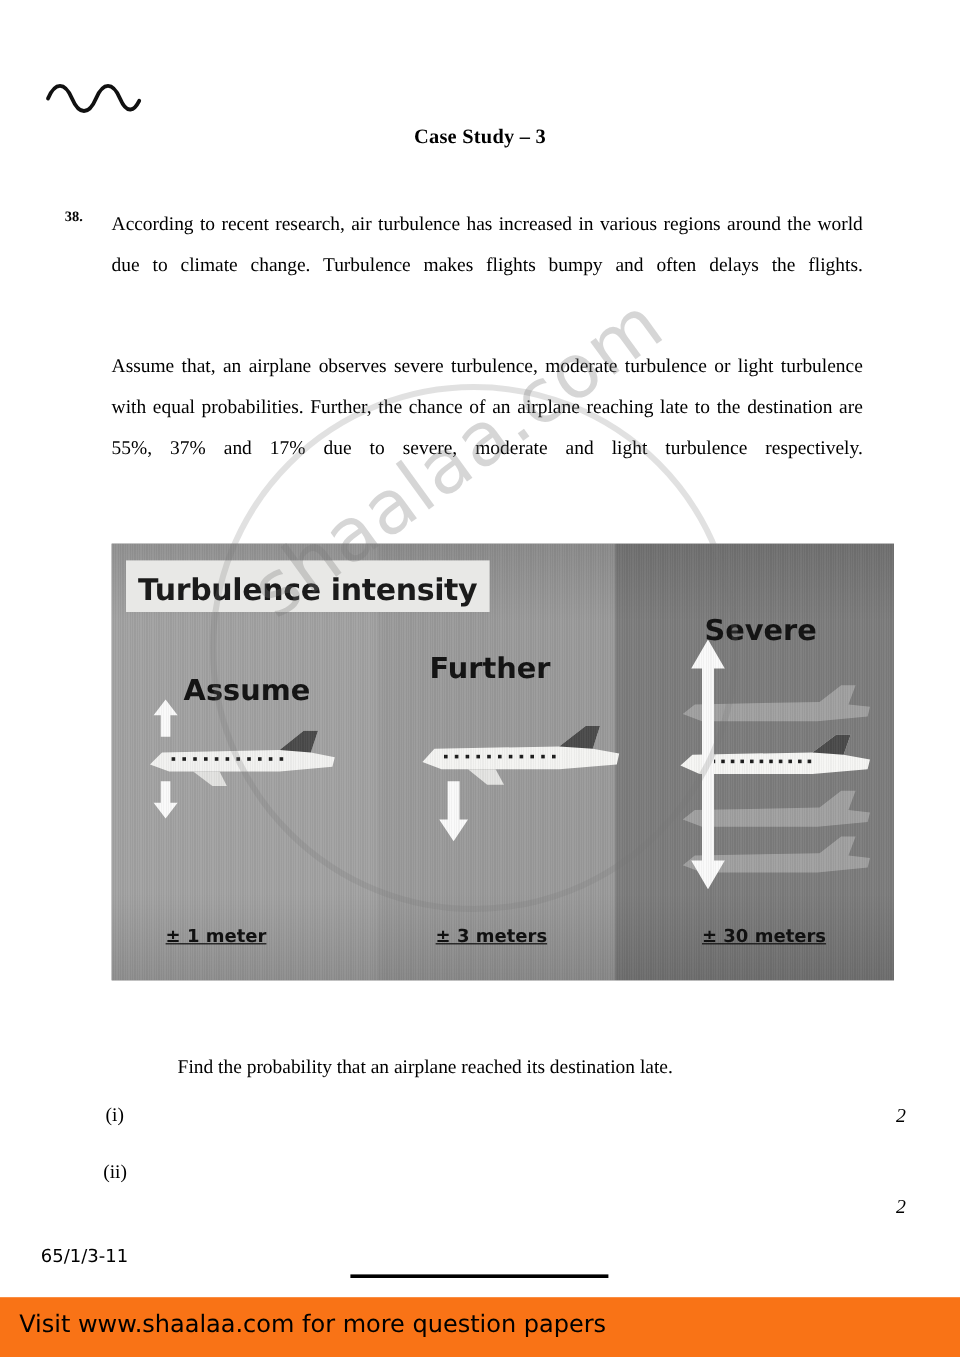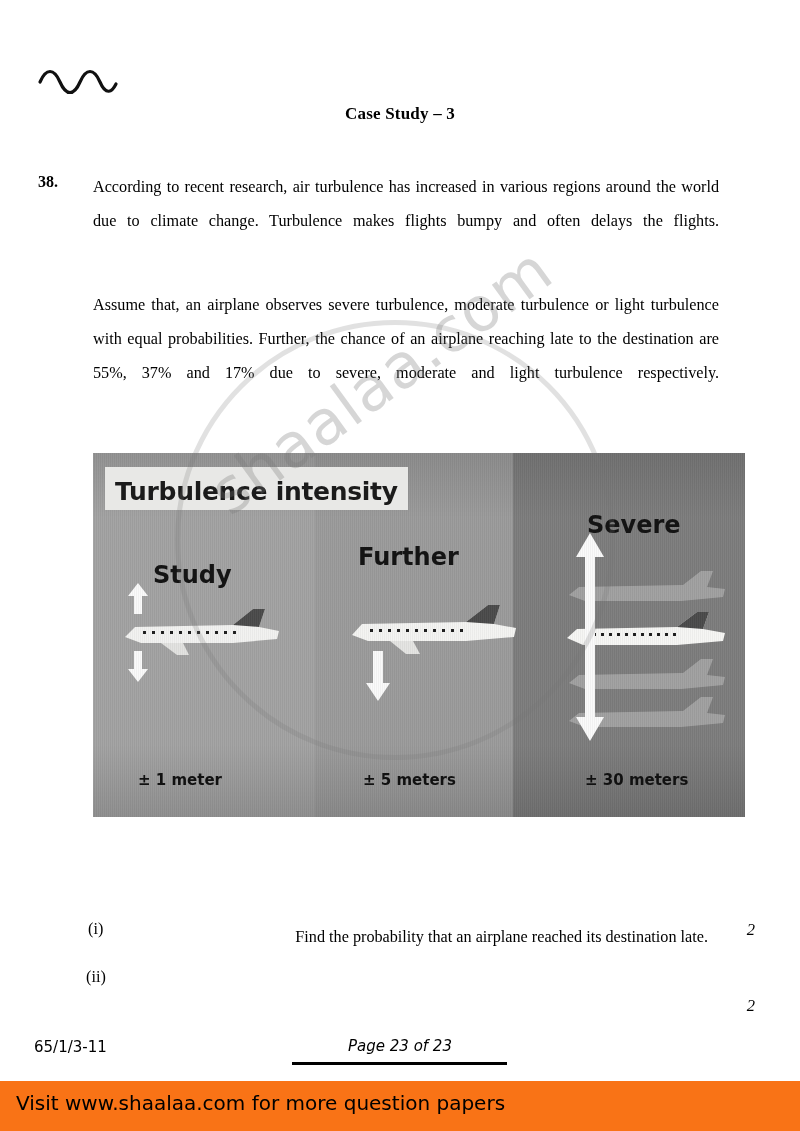--- a/index.html
+++ b/index.html
@@ -43,24 +43,24 @@
     width: 800px;
     text-align: center;
     font-weight: bold;
     font-size: 17px;
     letter-spacing: 0.2px;
   }
 
   
   .qnum {
     position: absolute;
-    left: 38px;
+    left: 54px;
     top: 173px;
     font-weight: bold;
-    font-size: 16px;
+    font-size: 12px;
   }
   .para {
     position: absolute;
     left: 93px;
     width: 626px;
     font-size: 16.2px;
     line-height: 34px;
     text-align: justify;
     text-justify: inter-word;
   }
@@ -144,20 +144,21 @@
   .panel-label.severe   { left: 494px; top: 58px;  }
 
   .meter-label {
     position: absolute;
     bottom: 28px;
     font-family: "DejaVu Sans", "Liberation Sans", sans-serif;
     font-weight: bold;
     font-size: 15px;
     color: #111111;
     white-space: nowrap;
+    text-decoration: underline;
   }
   .meter-label.light    { left: 45px;  }
   .meter-label.moderate { left: 270px; }
   .meter-label.severe   { left: 492px; }
 
   
   .plane { position: absolute; }
   .plane.light    { left: 28px;  top: 152px; }
   .plane.moderate { left: 255px; top: 148px; }
   .plane.severe   { left: 470px; top: 155px; }
@@ -204,21 +205,21 @@
   .q-item { position: absolute; font-size: 16.2px; line-height: 34px; }
   .q-rom  { position: absolute; font-size: 16.2px; }
   .q-mark {
     position: absolute;
     right: 45px;
     font-style: italic;
     font-size: 16.5px;
   }
 
   .q1-rom  { left: 88px;  top: 920px; }
-  .q1-text { left: 148px; top: 920px; width: 560px; text-align: right; }
+  .q1-text { left: 148px; top: 872px; width: 560px; }
   .q1-mark { top: 920px; }
 
   .q2-rom  { left: 86px;  top: 968px; }
   .q2-text { left: 148px; top: 966px; width: 568px; text-align: justify; }
   .q2-text .j:after { content: ""; display: inline-block; width: 100%; }
   .q2-mark { top: 996px; }
 
   
   .foot-code {
     position: absolute;
@@ -371,41 +372,40 @@
       <path d="M15 2 L29 26 L20 26 L20 186 L29 186 L15 210 L1 186 L10 186 L10 26 L1 26 Z" fill="#fafafa"></path>
     </svg>
 
     <div class="fig-texture"></div>
     <div class="fig-vignette"></div>
 
     <div class="fig-title-band">
       <span>Turbulence intensity</span>
     </div>
 
-    <div class="panel-label light">Study</div>
+    <div class="panel-label light">Assume</div>
     <div class="panel-label moderate">Further</div>
     <div class="panel-label severe">Severe</div>
 
     <div class="meter-label light">± 1 meter</div>
-    <div class="meter-label moderate">± 5 meters</div>
+    <div class="meter-label moderate">± 3 meters</div>
     <div class="meter-label severe">± 30 meters</div>
   </div>
 
   <div class="wm-circle"></div>
   <div class="wm-text">shaalaa.com</div>
 
 
   <div class="q-rom q1-rom">(i)</div>
   <div class="q-item q1-text">Find the probability that an airplane reached its destination late.</div>
   <div class="q-mark q1-mark">2</div>
 
   <div class="q-rom q2-rom">(ii)</div>
   <div class="q-mark q2-mark">2</div>
 
   <div class="foot-code">65/1/3-11</div>
-  <div class="foot-page">Page 23 of 23</div>
   <div class="foot-rule"></div>
 
 </div>
 
 <div class="banner">
   <span>Visit www.shaalaa.com for more question papers</span>
 </div>
 
 </body></html>

